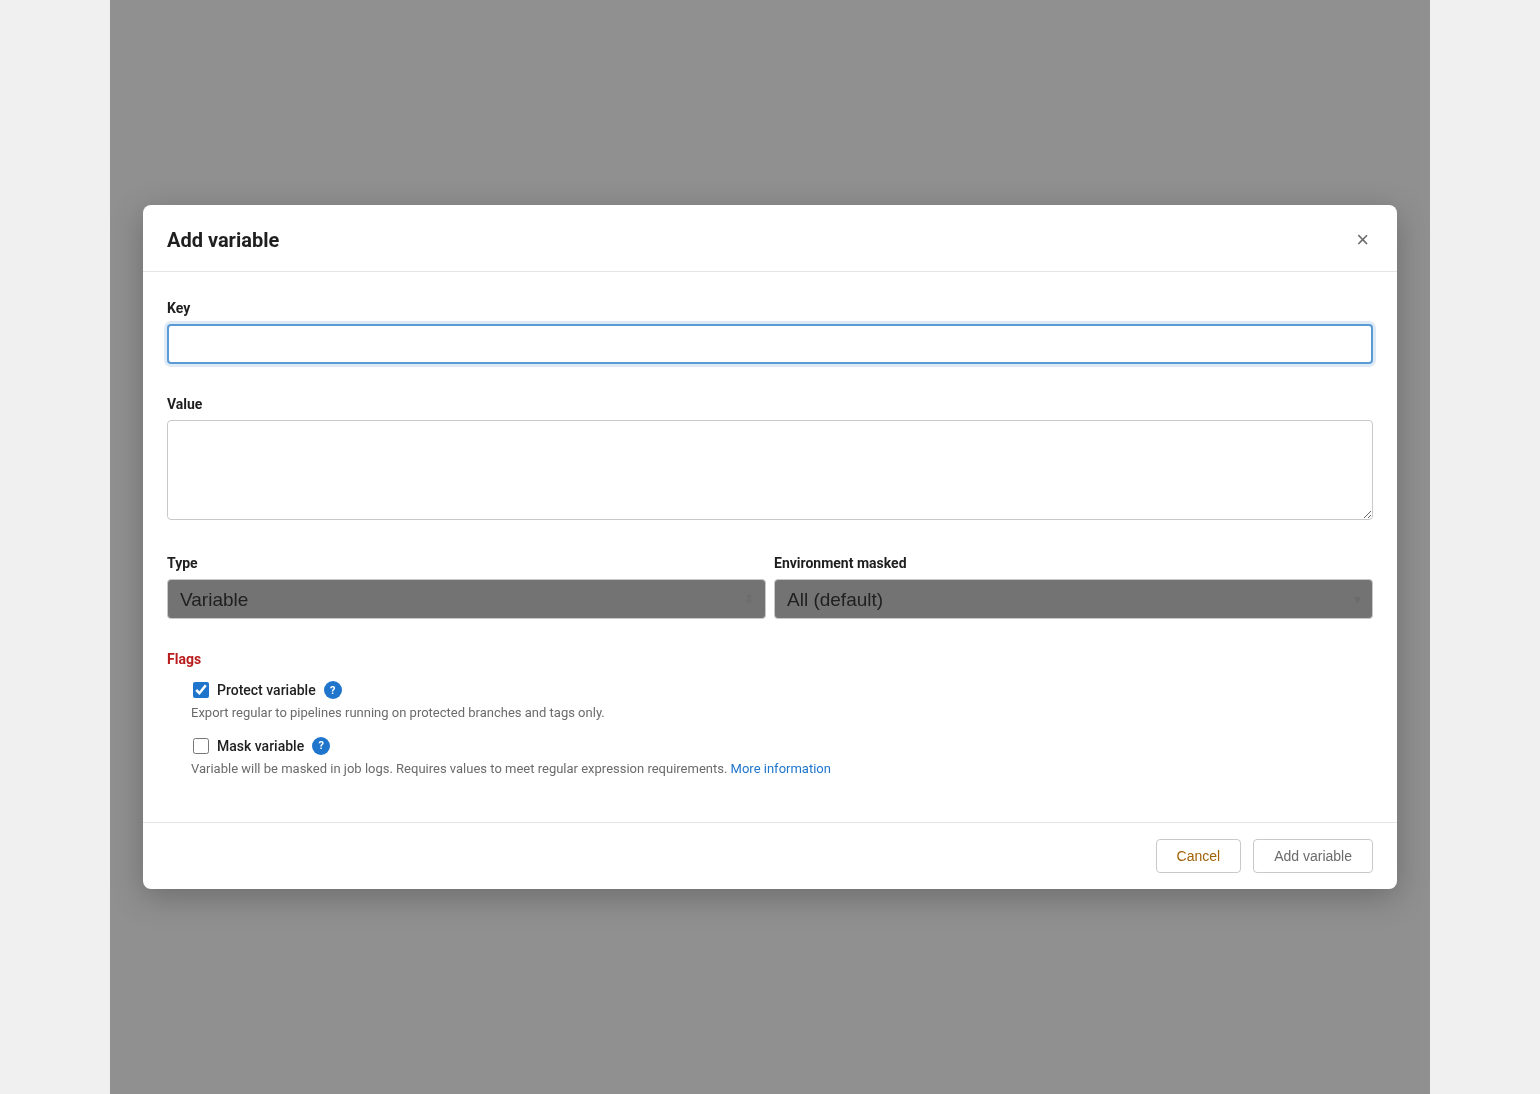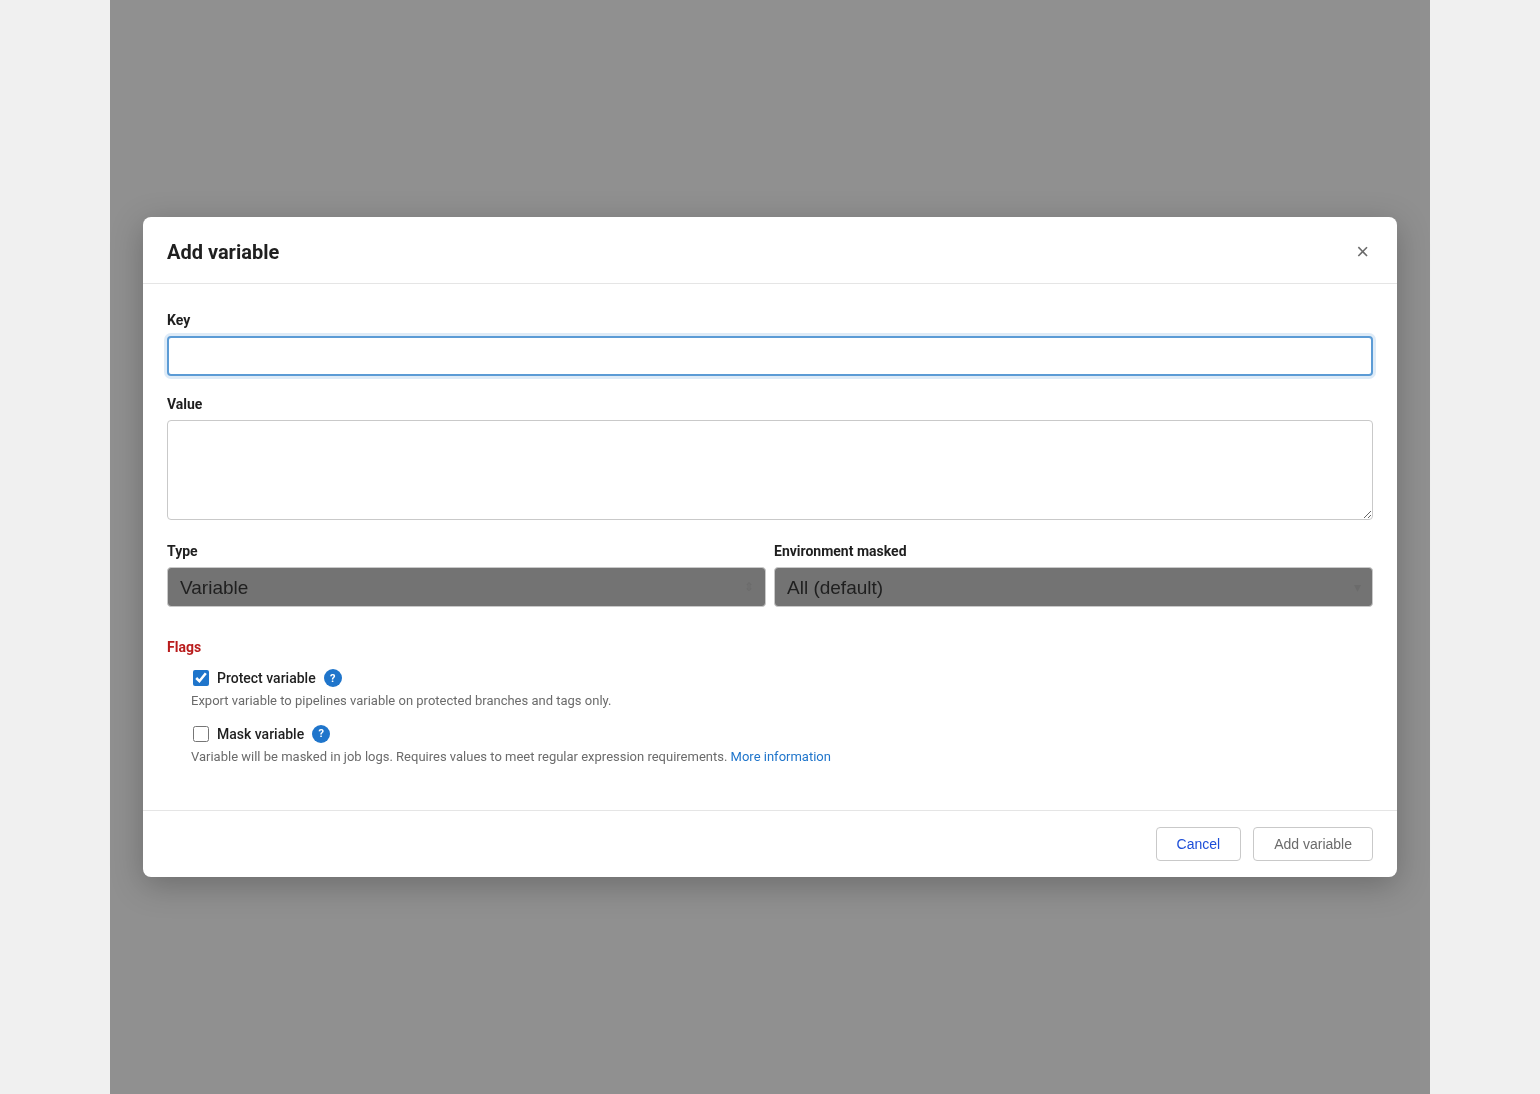--- a/index.html
+++ b/index.html
@@ -60,21 +60,21 @@
       line-height: 1;
       padding: 4px;
       border-radius: 4px;
     }
 
     .modal-body {
       padding: 28px 24px 24px 24px;
     }
 
     .form-group {
-      margin-bottom: 20px;
+      margin-bottom: 32px;
     }
 
     .form-label {
       display: block;
       font-weight: 700;
       font-size: 14px;
       margin-bottom: 8px;
       color: #1f1f1f;
     }
 
@@ -237,21 +237,21 @@
     }
 
     .btn {
       padding: 8px 20px;
       border-radius: 4px;
       font-size: 14px;
       font-weight: 500;
       cursor: pointer;
       border: 1px solid #c9c9c9;
       background: #fff;
-      color: #1d4ed8;
+      color: #a16207;
     }
 
     .btn-primary {
       background: #fff;
       border: 1px solid #c9c9c9;
       color: #6b6b6b;
       cursor: not-allowed;
     }
 
     .modal-body-wrapper {
@@ -307,21 +307,21 @@
 
         <div class="flags-section">
           <div class="flags-title">Flags</div>
 
           <div class="flag-item">
             <div class="flag-checkbox-row">
               <input type="checkbox" class="flag-checkbox" checked="" style="">
               <span class="flag-label">Protect variable</span>
               <span class="help-icon">?</span>
             </div>
-            <div class="flag-description">Export variable to pipelines variable on protected branches and tags only.</div>
+            <div class="flag-description">Export regular to pipelines running on protected branches and tags only.</div>
           </div>
 
           <div class="flag-item">
             <div class="flag-checkbox-row">
               <input type="checkbox" class="flag-checkbox" style="">
               <span class="flag-label">Mask variable</span>
               <span class="help-icon">?</span>
             </div>
             <div class="flag-description">
               <span>Variable will be masked in job logs. Requires values to meet regular expression requirements.</span>

